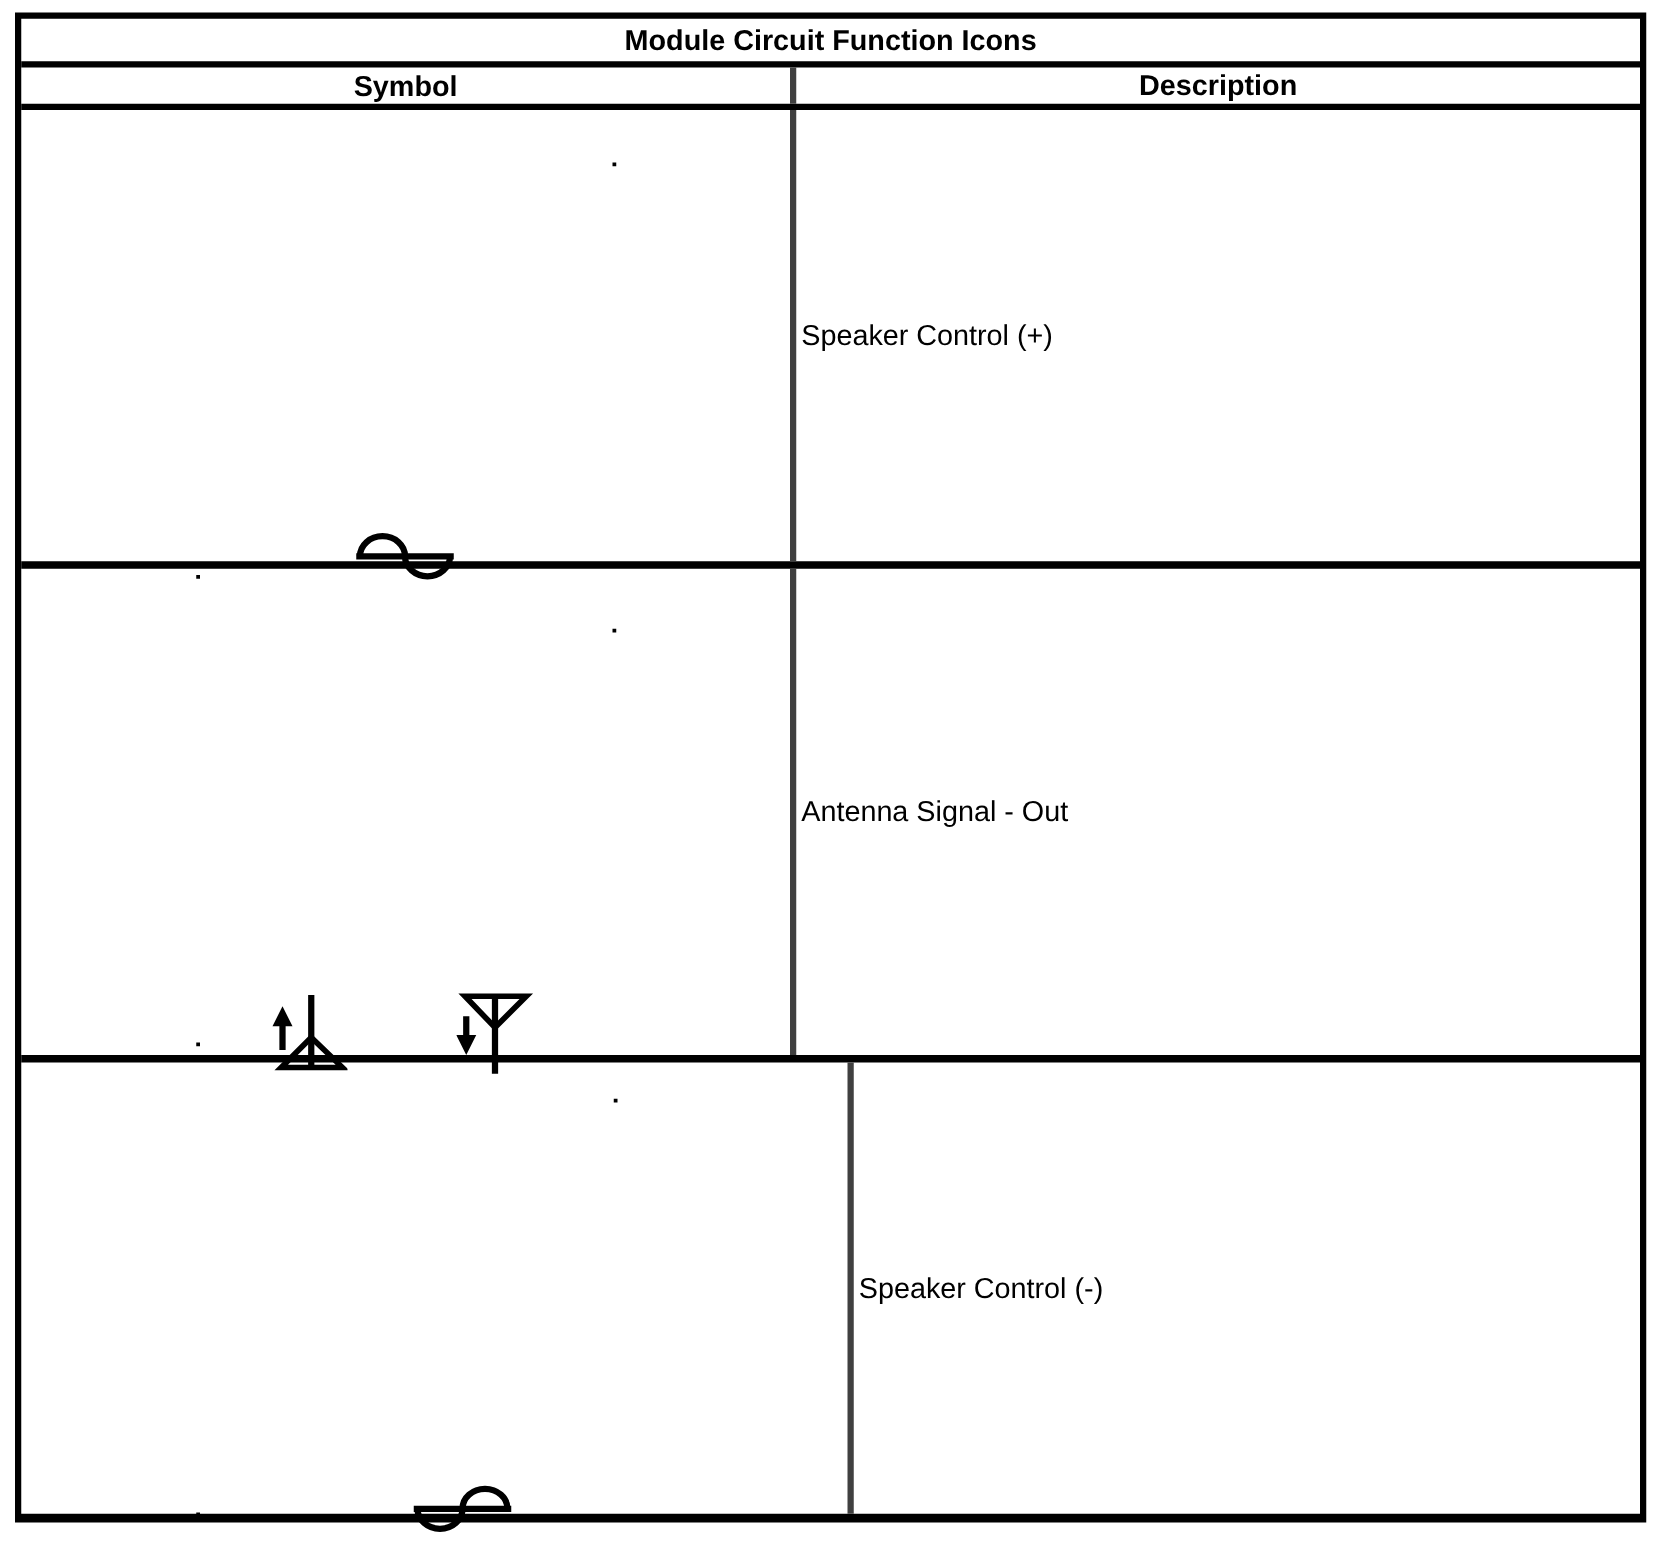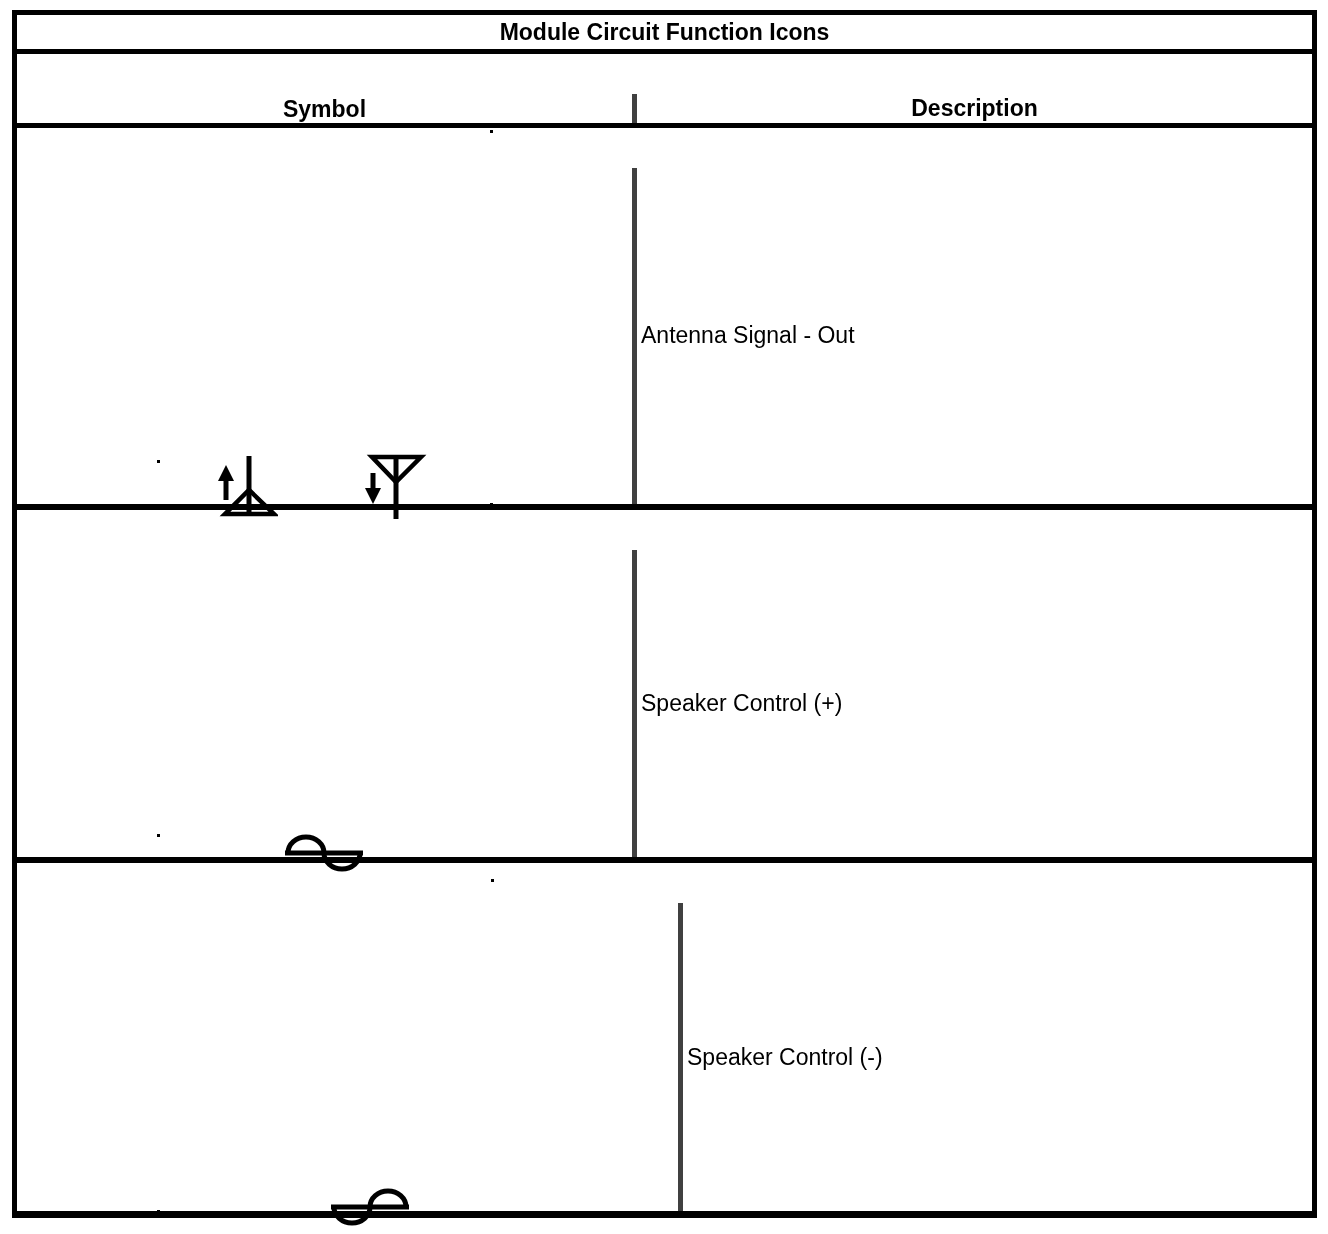--- a/index.html
+++ b/index.html
@@ -17,21 +17,20 @@
     position: absolute;
     left: 12px;
     top: 10px;
     width: 1305px;
     height: 1208px;
     border: 5px solid #000000;
     border-bottom-width: 7px;
     display: flex;
     flex-direction: column;
     background: #ffffff;
-    gap: 40px;
   }
   .title-row {
     height: 39px;
     flex: 0 0 39px;
     border-bottom: 5px solid #000000;
     display: flex;
     align-items: center;
     justify-content: center;
     font-size: 23px;
     font-weight: bold;
@@ -109,53 +108,53 @@
       <div class="sym-col">
         <span>Symbol</span>
       </div>
       <div class="desc-col">
         <span>Description</span>
       </div>
     </div>
 
     <div class="body-row">
       <div class="sym-col">
+        <div class="symbol-group row23-offset">
+          <svg width="80" height="40" viewBox="0 0 80 40">
+            <line x1="1" y1="20" x2="79" y2="20" stroke="#000" stroke-width="5"></line>
+            <path d="M 4 20 A 18 16 0 0 1 40 20 A 18 16 0 0 0 76 20" fill="none" stroke="#000" stroke-width="5"></path>
+          </svg>
+        </div>
+      </div>
+      <div class="desc-col">
+        <span>Speaker Control (+)</span>
+      </div>
+    </div>
+
+    <div class="body-row">
+      <div class="sym-col">
         <div class="symbol-group row1-offset">
 
           <svg width="70" height="66" viewBox="0 0 70 66">
             <line x1="18" y1="25" x2="18" y2="47" stroke="#000" stroke-width="5"></line>
             <polygon points="18,12 10,28 26,28" fill="#000"></polygon>
             <line x1="41" y1="3" x2="41" y2="63" stroke="#000" stroke-width="5"></line>
             <polygon points="17,61 66,61 41,37" fill="none" stroke="#000" stroke-width="4.5"></polygon>
           </svg>
 
           <svg width="62" height="68" viewBox="0 0 62 68">
             <line x1="8" y1="20" x2="8" y2="40" stroke="#000" stroke-width="5"></line>
             <polygon points="8,51 0,35 16,35" fill="#000"></polygon>
             <polygon points="7,4 56,4 31,29" fill="none" stroke="#000" stroke-width="4.5"></polygon>
             <line x1="31" y1="4" x2="31" y2="66" stroke="#000" stroke-width="5"></line>
           </svg>
         </div>
       </div>
       <div class="desc-col">
         <span>Antenna Signal - Out</span>
-      </div>
-    </div>
-
-    <div class="body-row">
-      <div class="sym-col">
-        <div class="symbol-group row23-offset">
-          <svg width="80" height="40" viewBox="0 0 80 40">
-            <line x1="1" y1="20" x2="79" y2="20" stroke="#000" stroke-width="5"></line>
-            <path d="M 4 20 A 18 16 0 0 1 40 20 A 18 16 0 0 0 76 20" fill="none" stroke="#000" stroke-width="5"></path>
-          </svg>
-        </div>
-      </div>
-      <div class="desc-col">
-        <span>Speaker Control (+)</span>
       </div>
     </div>
 
     <div class="body-row">
       <div class="sym-col">
         <div class="symbol-group row23-offset">
           <svg width="80" height="40" viewBox="0 0 80 40">
             <line x1="1" y1="20" x2="79" y2="20" stroke="#000" stroke-width="5"></line>
             <path d="M 4 20 A 18 16 0 0 0 40 20 A 18 16 0 0 1 76 20" fill="none" stroke="#000" stroke-width="5"></path>
           </svg>

